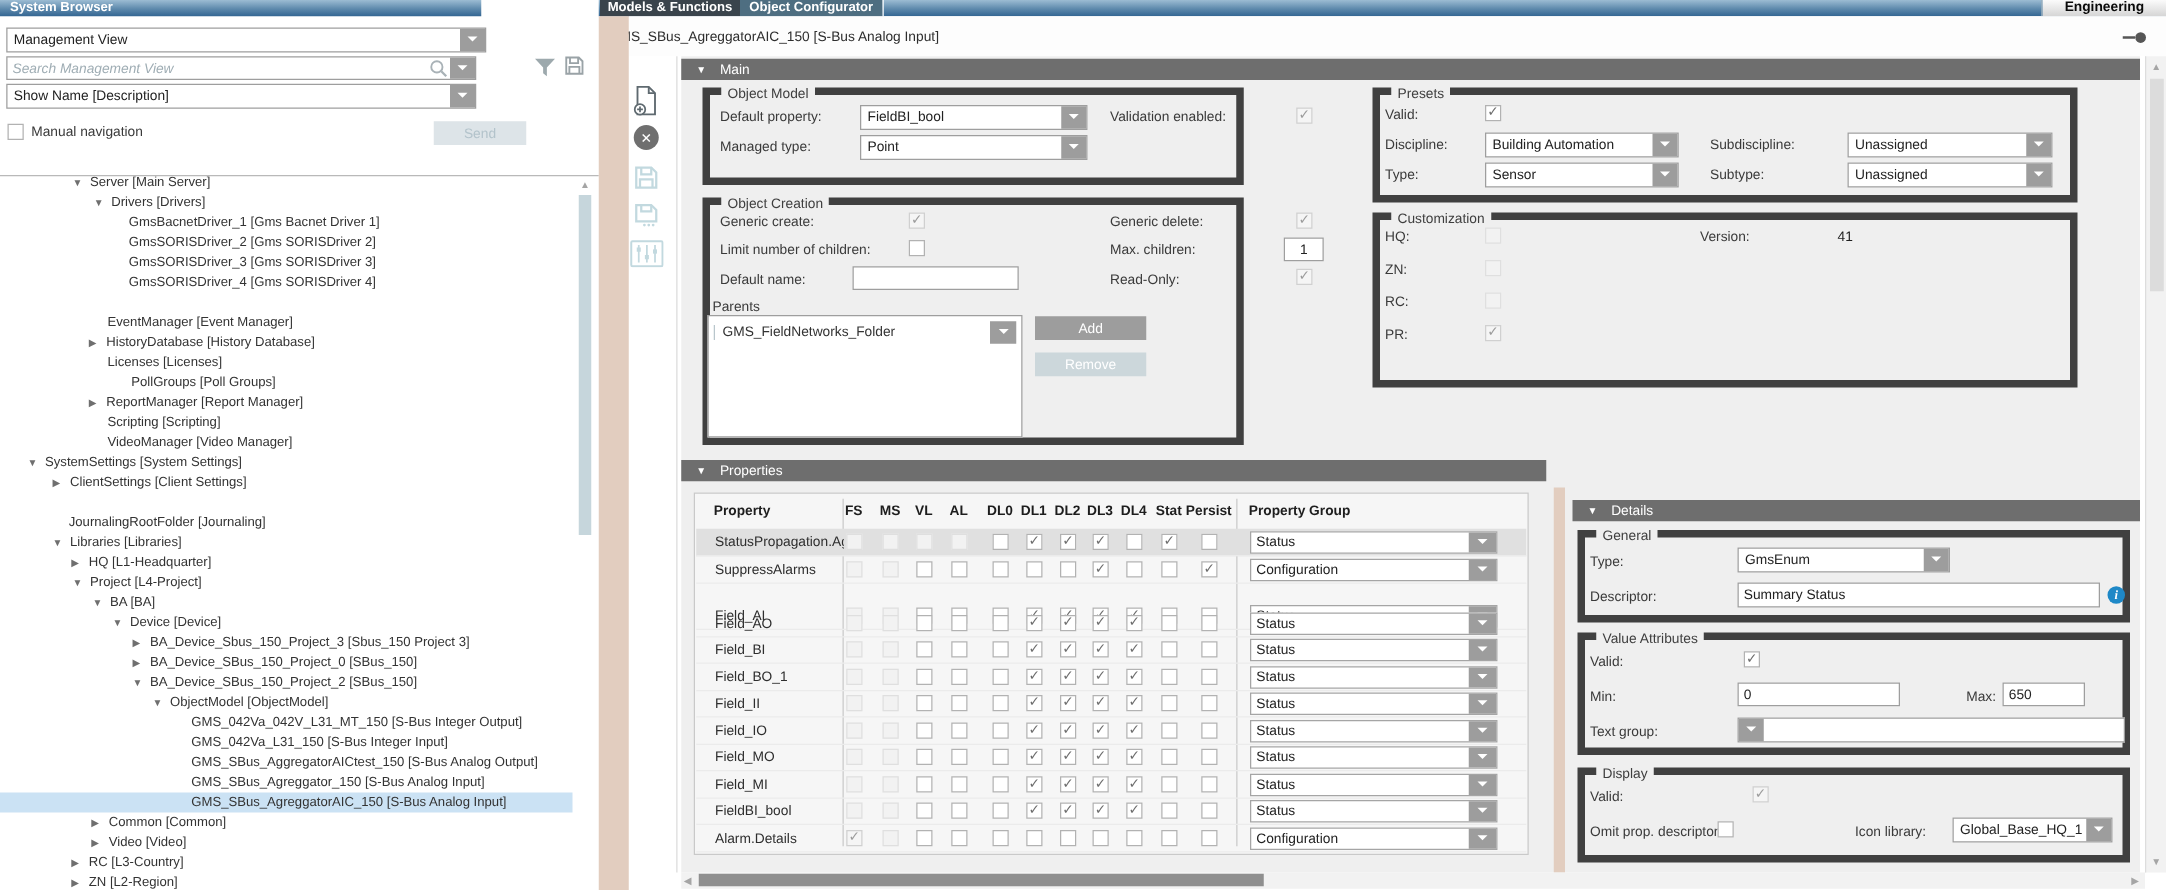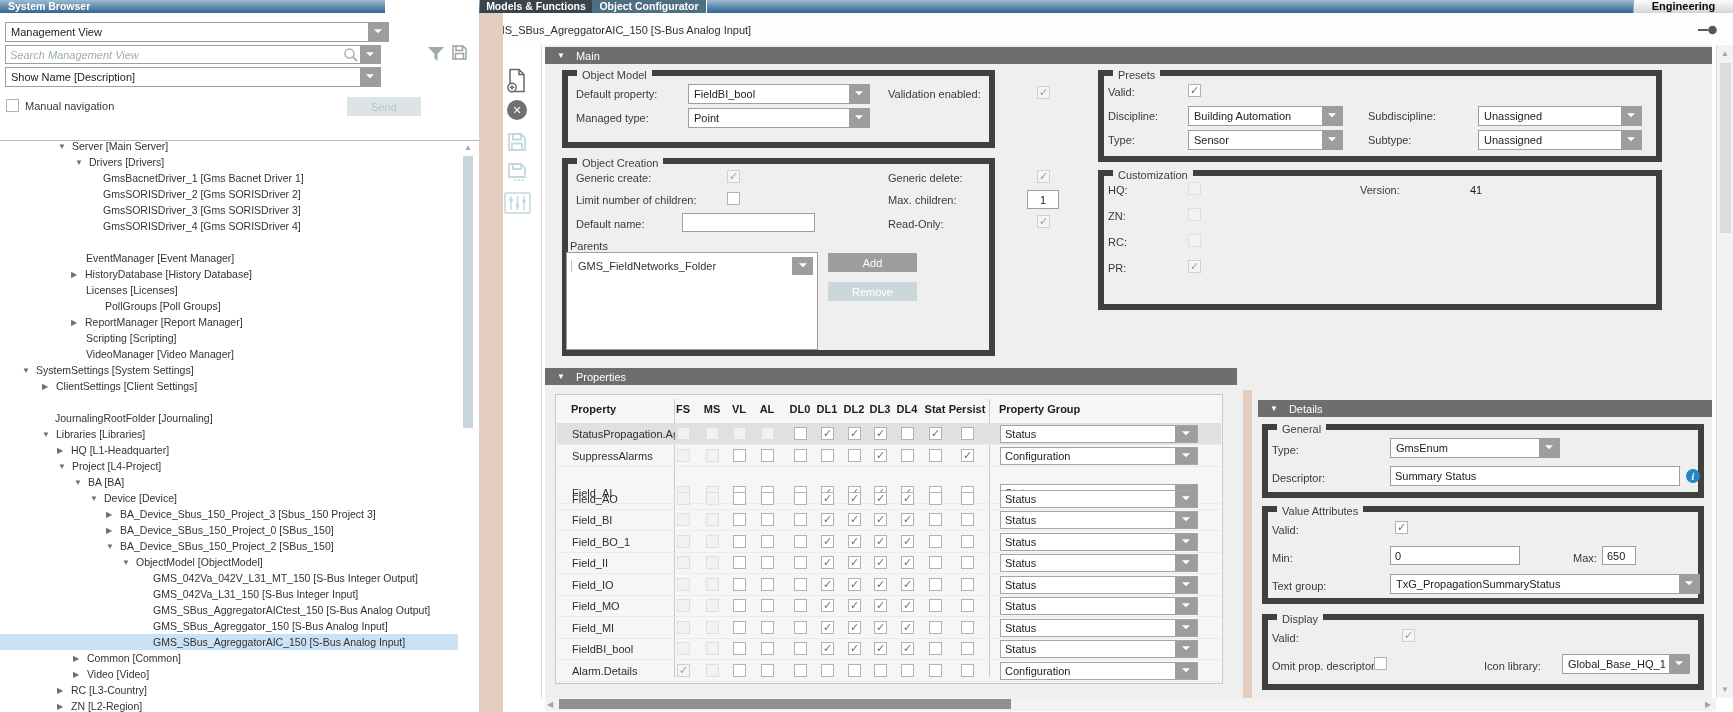--- a/index.html
+++ b/index.html
@@ -658,24 +658,23 @@
   <div class="infoicon" style="left:1686px;top:469px;">i</div>
 
   <div class="grp" style="left:1262px;top:506px;width:442px;height:98px;">
     <span class="gl">Value Attributes</span>
   </div>
   <div class="lbl" style="left:1272px;top:524px;">Valid:</div>
   <div class="cb c" style="left:1395px;top:521px;"></div>
   <div class="lbl" style="left:1272px;top:552px;">Min:</div>
   <div class="inp" style="left:1390px;top:546px;width:130px;">0</div>
   <div class="lbl" style="left:1573px;top:552px;">Max:</div>
-  <div class="inp" style="left:1602px;top:546px;width:34px;">650</div>
+  <div class="inp" style="left:1602px;top:546px;width:66px;">650</div>
   <div class="lbl" style="left:1272px;top:580px;">Text group:</div>
   <div class="combo" style="left:1390px;top:574px;width:310px;">
-    <span class="val">TxG_PropagationSummaryStatus</span>
       <span class="arr"></span>
   </div>
 
   <div class="grp" style="left:1262px;top:614px;width:442px;height:76px;">
     <span class="gl">Display</span>
   </div>
   <div class="lbl" style="left:1272px;top:632px;">Valid:</div>
   <div class="cb dc" style="left:1402px;top:629px;"></div>
   <div class="lbl" style="left:1272px;top:660px;">Omit prop. descriptor:</div>
   <div class="cb u" style="left:1374px;top:657px;"></div>

